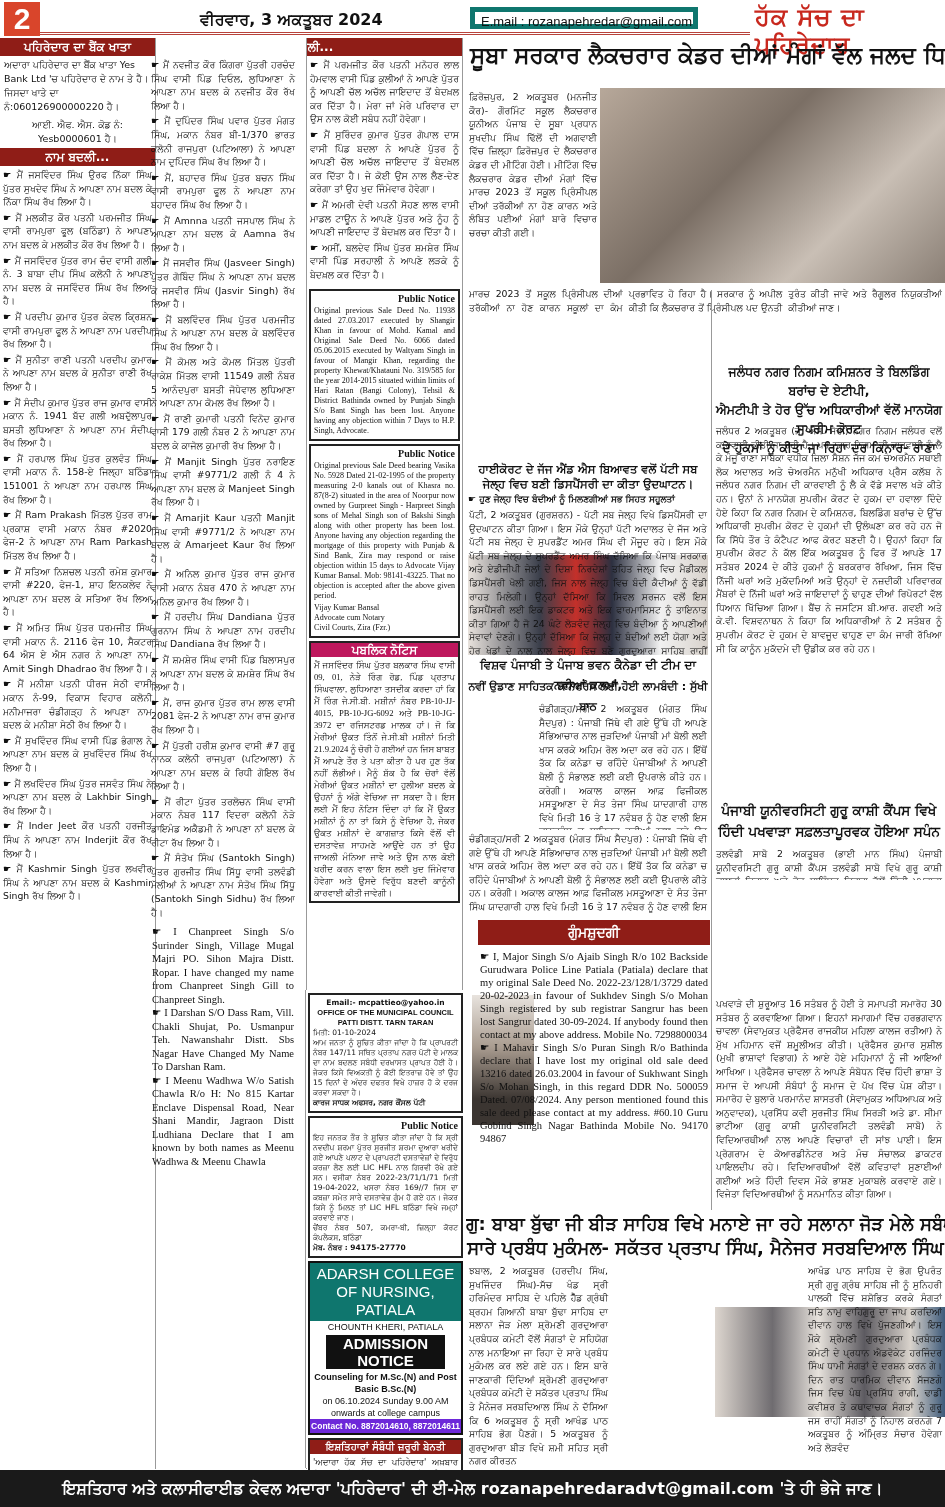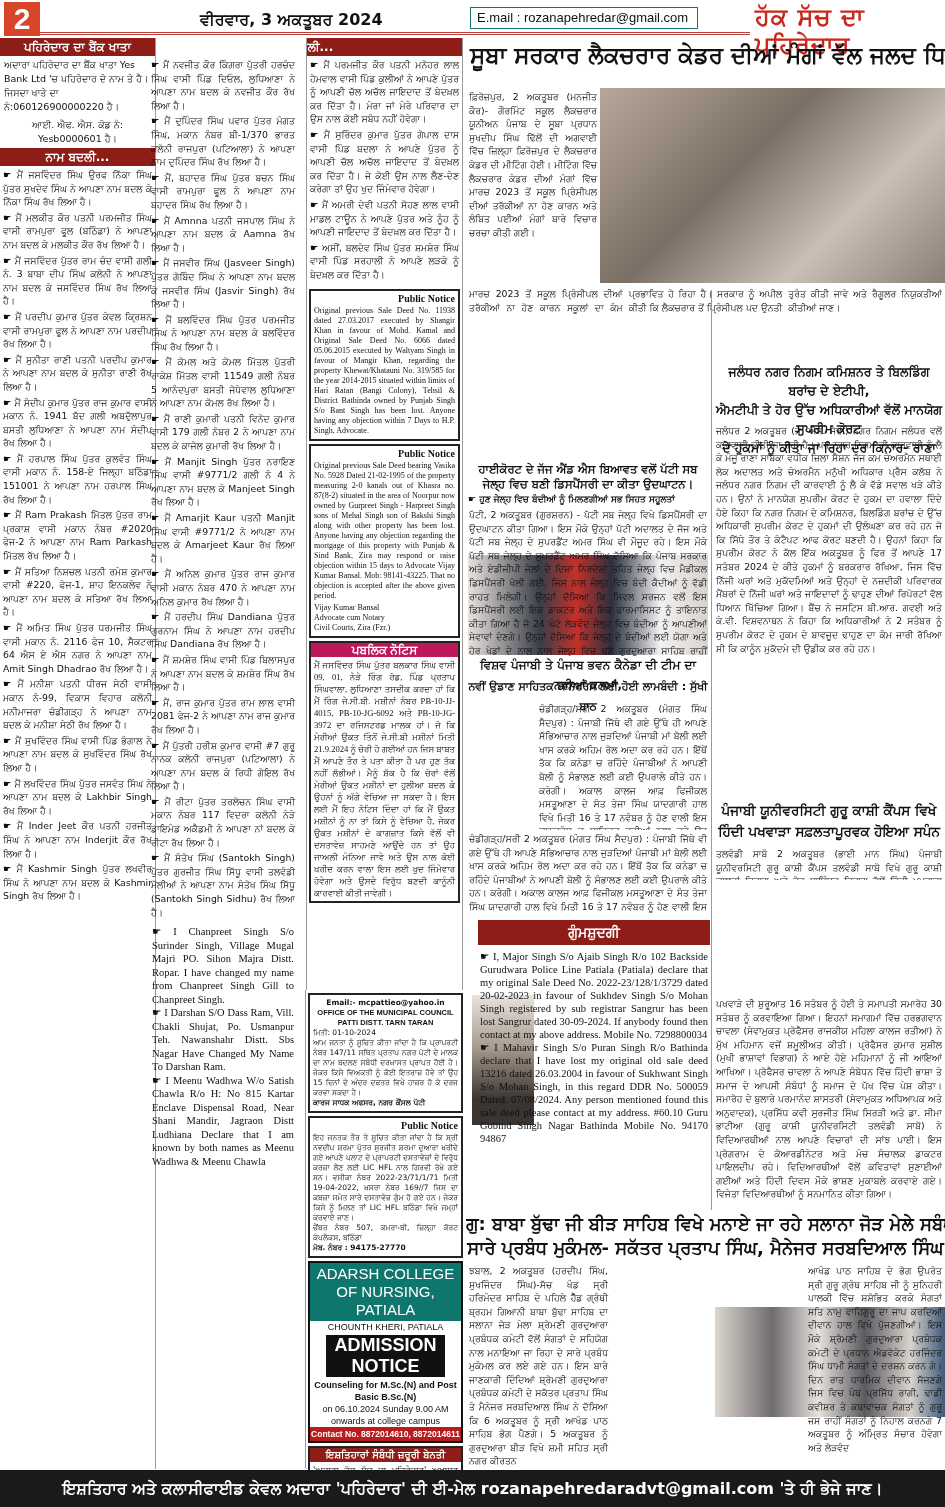--- a/index.html
+++ b/index.html
@@ -1,40 +1,40 @@
 <!DOCTYPE html>
 <html><head>
 <meta charset="utf-8">
 <style>
 *{box-sizing:border-box;margin:0;padding:0}
 body{width:945px;height:1507px;background:#fff;font-family:"DejaVu Sans",sans-serif;color:#111;overflow:hidden;position:relative}
 .abs{position:absolute}
 .hdr-num{left:4px;top:2px;width:36px;height:34px;background:#d9452b;color:#fff;font:bold 30px/34px "Liberation Sans",sans-serif;text-align:center}
 .hdr-date{left:200px;top:10px;font-size:16px;font-weight:bold}
-.hdr-email{left:470px;top:7px;width:228px;height:22px;border:1px solid #0f766e;font:13px/20px "Liberation Sans",sans-serif;padding-left:6px}
+.hdr-email{left:470px;top:7px;width:228px;height:22px;border:5px solid #0f766e;font:13px/20px "Liberation Sans",sans-serif;padding-left:6px}
 .hdr-logo{left:755px;top:3px;font-size:24px;font-weight:bold;color:#c8281e;letter-spacing:1px}
 .hdr-rule{left:40px;top:32px;width:710px;height:3px;border-top:1px solid #b8423a;border-bottom:1px solid #b8423a}
 .col{position:absolute;top:38px;bottom:38px;overflow:hidden}
 .colrule{position:absolute;top:38px;bottom:38px;width:1px;background:#999}
 .redbar{background:#8f1d17;color:#fff;font-weight:bold;text-align:center;font-size:12px;padding:2px 0}
 .txt{font-size:9.3px;line-height:13.6px;text-align:justify;padding:2px 3px}
 .txt p{margin-bottom:2px}
 .bank{font-size:9.5px;line-height:14px;padding:2px 4px}
 .notice{border:2px solid #222;margin:3px 2px;padding:3px;font-family:"Liberation Serif",serif;font-size:8px;line-height:10px;text-align:justify}
 .notice h4{text-align:right;font-size:10px;margin-bottom:2px}
 .head1{font-size:23px;font-weight:bold;line-height:30px;padding:2px 4px;white-space:nowrap}
 .head2{font-size:14px;font-weight:bold;line-height:20px;text-align:center}
 .photo{background:linear-gradient(135deg,#b7a89a,#7b6f65 40%,#c9bfb5 70%,#8a7f75);position:relative}
 .eng{font-family:"Liberation Serif",serif;font-size:10.5px;line-height:13px;text-align:justify;padding:2px 4px}
 .footer{left:0;top:1470px;width:945px;height:37px;background:#1a1a1a;color:#fff;font-size:16px;font-weight:bold;line-height:37px;text-align:center;white-space:nowrap}
 .ad{border:2px solid #111;margin:3px 2px;text-align:center;font-family:"Liberation Sans",sans-serif}
 .ad .t{background:#0f766e;color:#fff;font-weight:normal;font-size:15px;line-height:18px;padding:2px 0}
 .ad .s{font-size:9px;line-height:12px}
-.ad .n{background:#111;color:#fff;font-weight:bold;font-size:18px;margin:2px 16px}
-.ad .c{background:#b91c1c;color:#fff;font-size:8.5px;font-weight:bold;padding:2px 0}
+.ad .n{background:#111;color:#fff;font-weight:bold;font-size:15px;margin:2px 16px}
+.ad .c{background:#6d28d9;color:#fff;font-size:8.5px;font-weight:bold;padding:2px 0}
 .mini{font-size:8.6px;line-height:12px;text-align:justify;padding:2px 3px}
 </style>
 </head>
 <body>
 
 <div class="abs hdr-num">2</div>
 <div class="abs hdr-date">ਵੀਰਵਾਰ, 3 ਅਕਤੂਬਰ 2024</div>
 <div class="abs hdr-email">E.mail : rozanapehredar@gmail.com</div>
 <div class="abs hdr-logo">ਹੱਕ ਸੱਚ ਦਾ ਪਹਿਰੇਦਾਰ</div>
 <div class="abs hdr-rule"></div>

